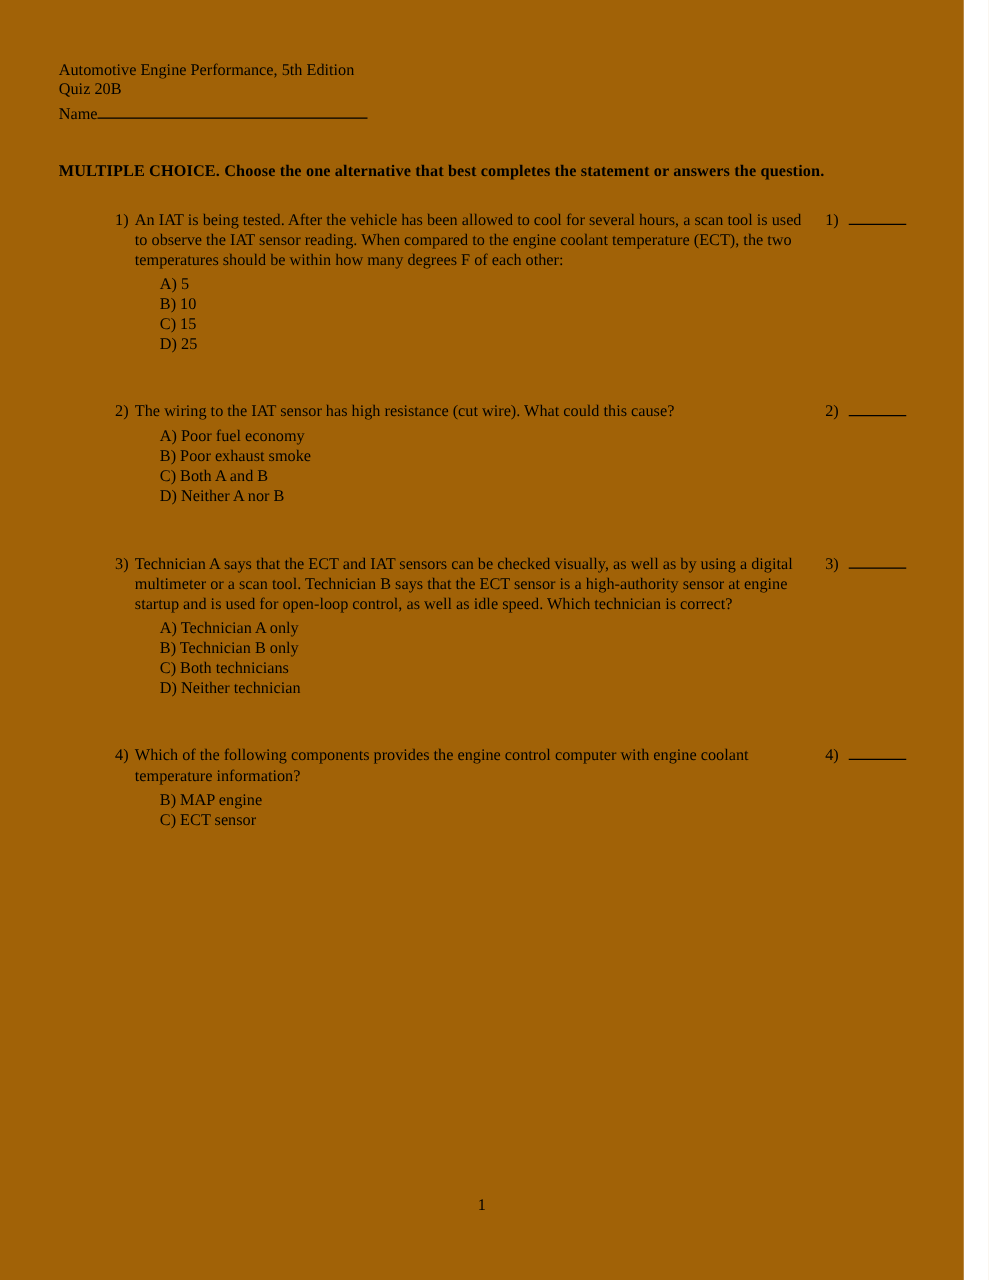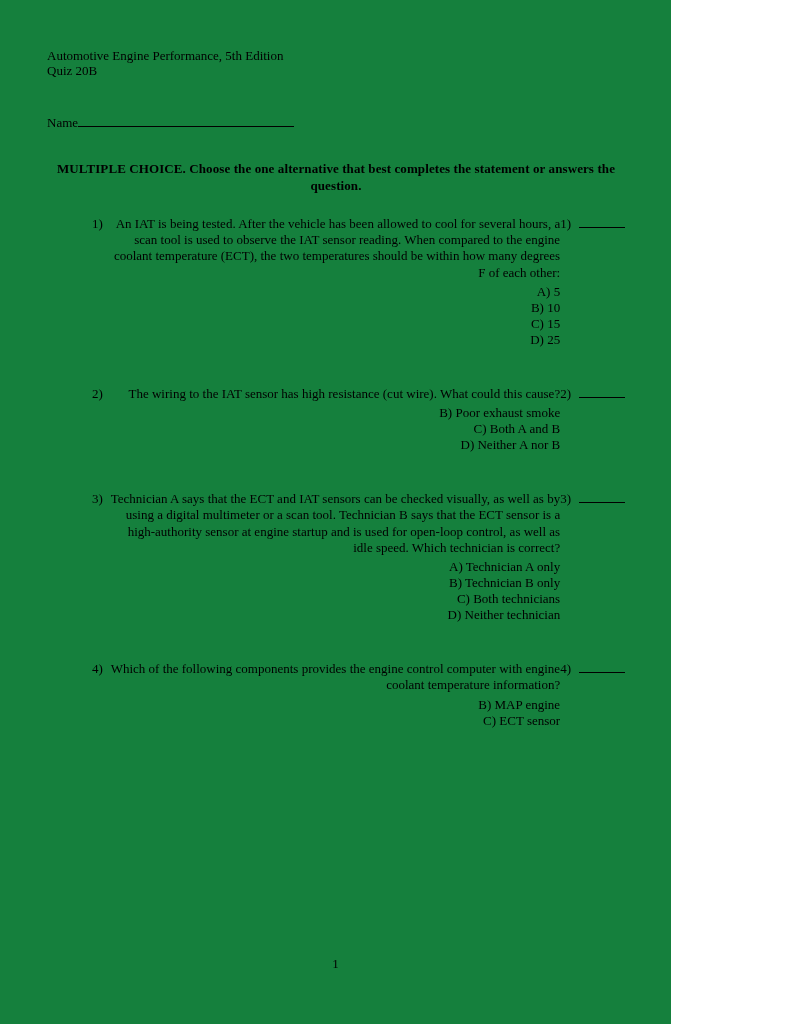--- a/index.html
+++ b/index.html
@@ -1,62 +1,61 @@
 <!DOCTYPE html>
 <html><head>
 <meta charset="utf-8">
 <style>
   * { margin: 0; padding: 0; box-sizing: border-box; }
   html, body { background: #ffffff; }
   .page {
-    width: 671px;
+    width: 771px;
     height: 1024px;
-    background: #15803d;
+    background: #a16207;
     color: #000000;
     font-family: "Liberation Serif", serif;
     font-size: 13px;
     line-height: 1.25;
     position: relative;
     padding: 48px 46px 0 47px;
     overflow: hidden;
   }
   .header-line { line-height: 15px; }
-  .name-line { margin-top: 36px; }
+  .name-line { margin-top: 4px; }
   .name-blank {
     display: inline-block;
     width: 216px;
     height: 13px;
     border-bottom: 1px solid #000;
     vertical-align: baseline;
   }
   .mc-heading {
     margin-top: 30px;
     font-weight: bold;
     letter-spacing: 0.1px;
-    text-align: center;
   }
   .questions { margin-top: 6px; }
   .question {
     display: flex;
     align-items: flex-start;
     margin-top: 22px;
   }
   .question + .question { margin-top: 38px; }
   .q-left {
     display: flex;
     margin-left: 45px;
     width: 556px;
   }
   .q-num {
     flex: 0 0 auto;
     padding-right: 5px;
     white-space: nowrap;
   }
-  .q-content { flex: 1 1 auto; text-align: right; }
-  .choices { margin-top: 3px; margin-left: 4px; }
+  .q-content { flex: 1 1 auto; }
+  .choices { margin-top: 3px; margin-left: 20px; }
   .choice { line-height: 16px; }
   .q-answer {
     margin-left: auto;
     white-space: nowrap;
     padding-top: 0;
   }
   .answer-blank {
     display: inline-block;
     width: 46px;
     height: 12px;
@@ -107,20 +106,21 @@
         <span>1)</span><span class="answer-blank"></span>
       </div>
     </div>
 
     <div class="question">
       <div class="q-left">
         <span class="q-num">2)</span>
         <span class="q-content">
           <span>The wiring to the IAT sensor has high resistance (cut wire). What could this cause?</span>
           <span class="choices" style="display:block">
+            <span class="choice" style="display:block">A) Poor fuel economy</span>
             <span class="choice" style="display:block">B) Poor exhaust smoke</span>
             <span class="choice" style="display:block">C) Both A and B</span>
             <span class="choice" style="display:block">D) Neither A nor B</span>
           </span>
         </span>
       </div>
       <div class="q-answer">
         <span>2)</span><span class="answer-blank"></span>
       </div>
     </div>

